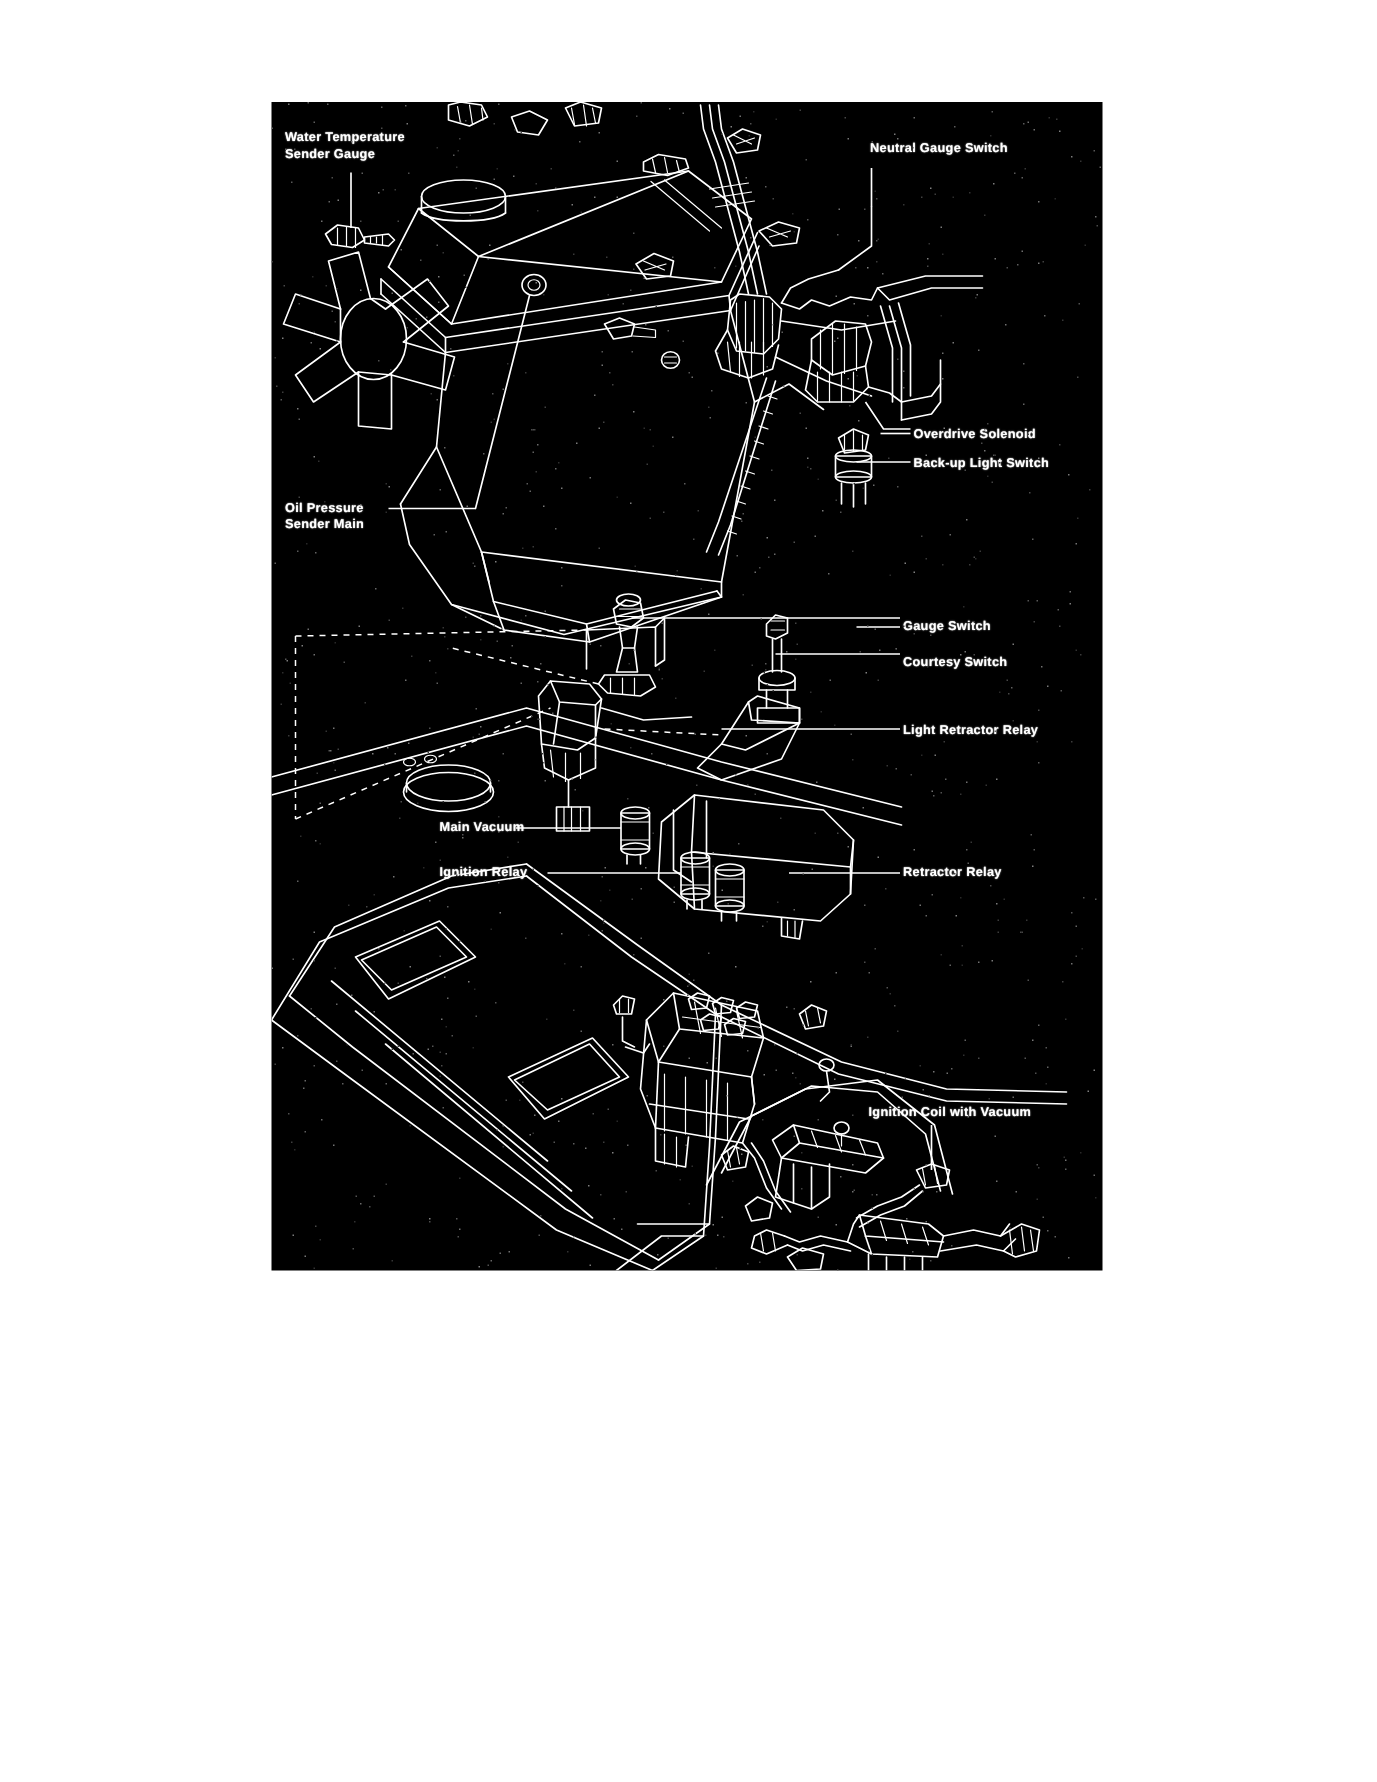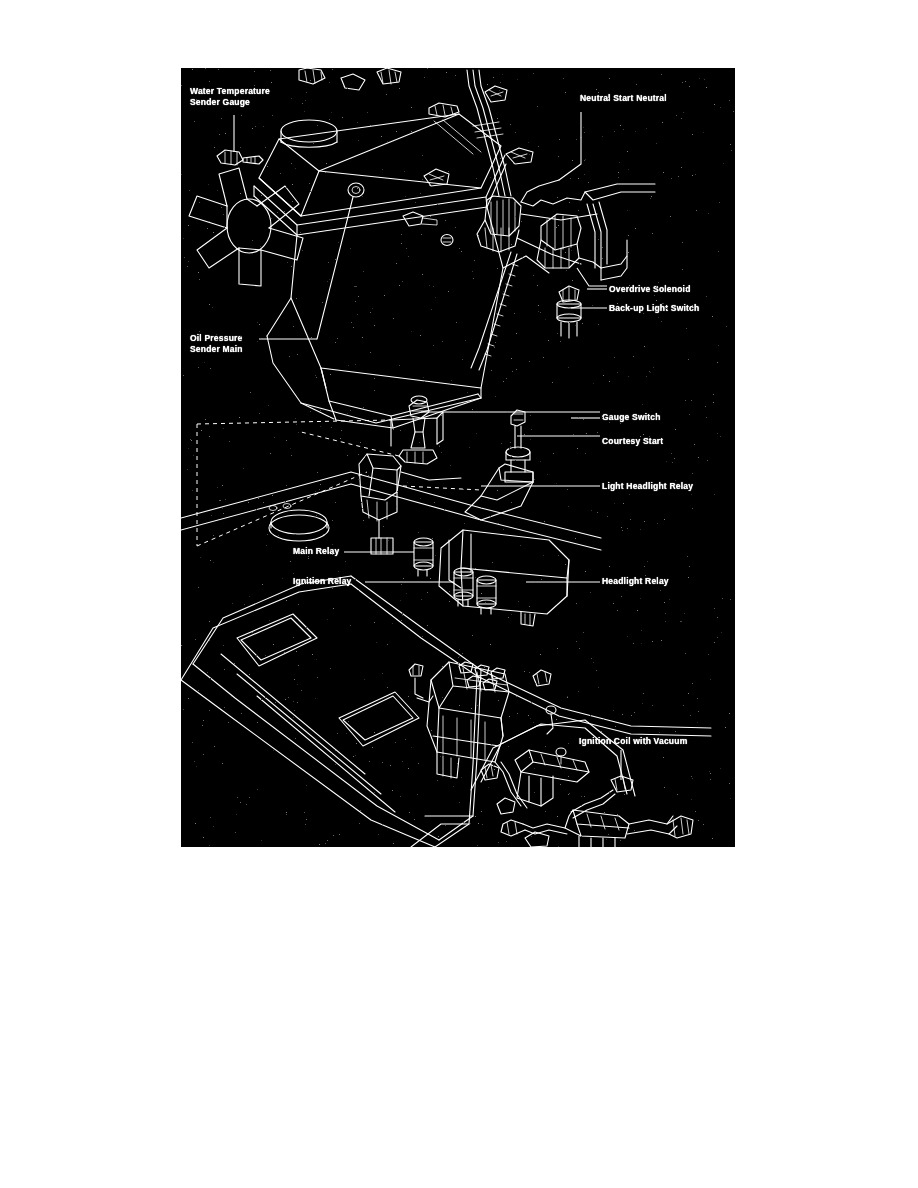--- a/index.html
+++ b/index.html
@@ -437,40 +437,40 @@
         <path class="leader" d="M163 484 L233 484"></path>
         <path class="leader" d="M184 514 L273 514"></path>
         <path class="leader" d="M345 514 L419 514"></path>
         <path class="leader" d="M440 682 L440 712"></path>
       </g>
     </svg>
 
     <div class="callout" style="left:9px; top:18px;">Water Temperature
 Sender Gauge</div>
 
-    <div class="callout" style="left:399px; top:25px;">Neutral Start Neutral</div>
+    <div class="callout" style="left:399px; top:25px;">Neutral Gauge Switch</div>
 
     <div class="callout" style="left:428px; top:216px;">Overdrive Solenoid</div>
 
     <div class="callout" style="left:428px; top:235px;">Back-up Light Switch</div>
 
     <div class="callout" style="left:9px; top:265px;">Oil Pressure
 Sender Main</div>
 
     <div class="callout" style="left:421px; top:344px;">Gauge Switch</div>
 
-    <div class="callout" style="left:421px; top:368px;">Courtesy Start</div>
-
-    <div class="callout" style="left:421px; top:413px;">Light Headlight Relay</div>
-
-    <div class="callout" style="left:112px; top:478px;">Main Relay</div>
+    <div class="callout" style="left:421px; top:368px;">Courtesy Switch</div>
+
+    <div class="callout" style="left:421px; top:413px;">Light Retractor Relay</div>
+
+    <div class="callout" style="left:112px; top:478px;">Main Vacuum</div>
 
     <div class="callout" style="left:112px; top:508px;">Ignition Relay</div>
 
-    <div class="callout" style="left:421px; top:508px;">Headlight Relay</div>
+    <div class="callout" style="left:421px; top:508px;">Retractor Relay</div>
 
     <div class="callout" style="left:398px; top:668px;">Ignition Coil with Vacuum</div>
 
     <div id="speckle">
         <i class="noise-dot" style="left:386px;top:629px;background:rgb(116,116,116)"></i>
         <i class="noise-dot" style="left:502px;top:44px;background:rgb(56,56,56)"></i>
         <i class="noise-dot" style="left:392px;top:366px;background:rgb(74,74,74)"></i>
         <i class="noise-dot" style="left:309px;top:448px;background:rgb(107,107,107)"></i>
         <i class="noise-dot" style="left:416px;top:364px;background:rgb(48,48,48)"></i>
         <i class="noise-dot" style="left:2px;top:641px;background:rgb(67,67,67)"></i>

